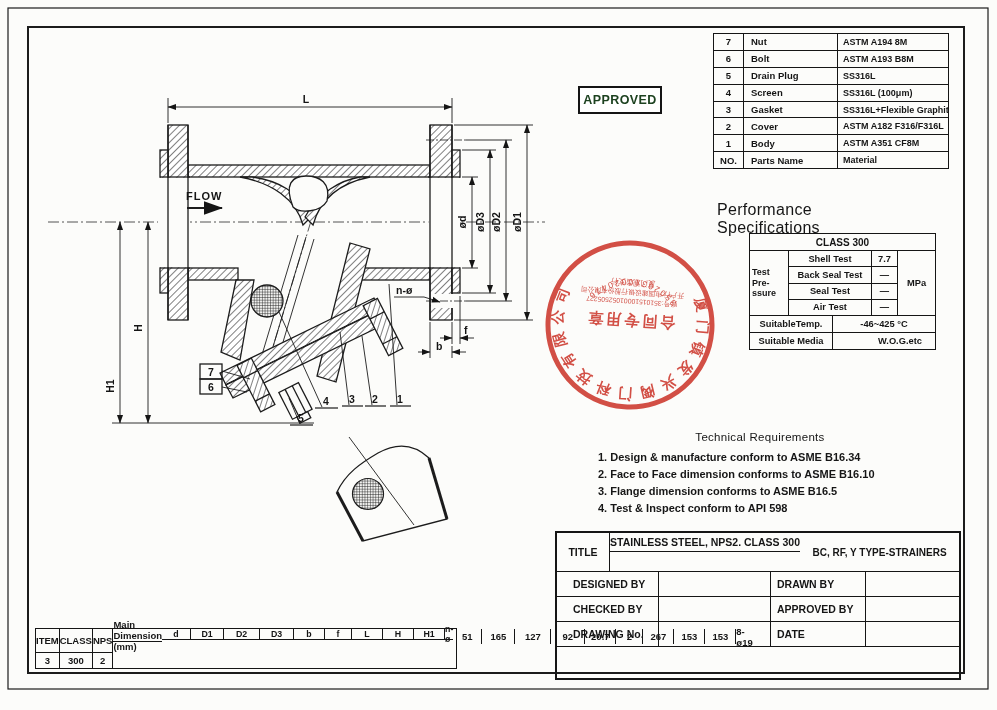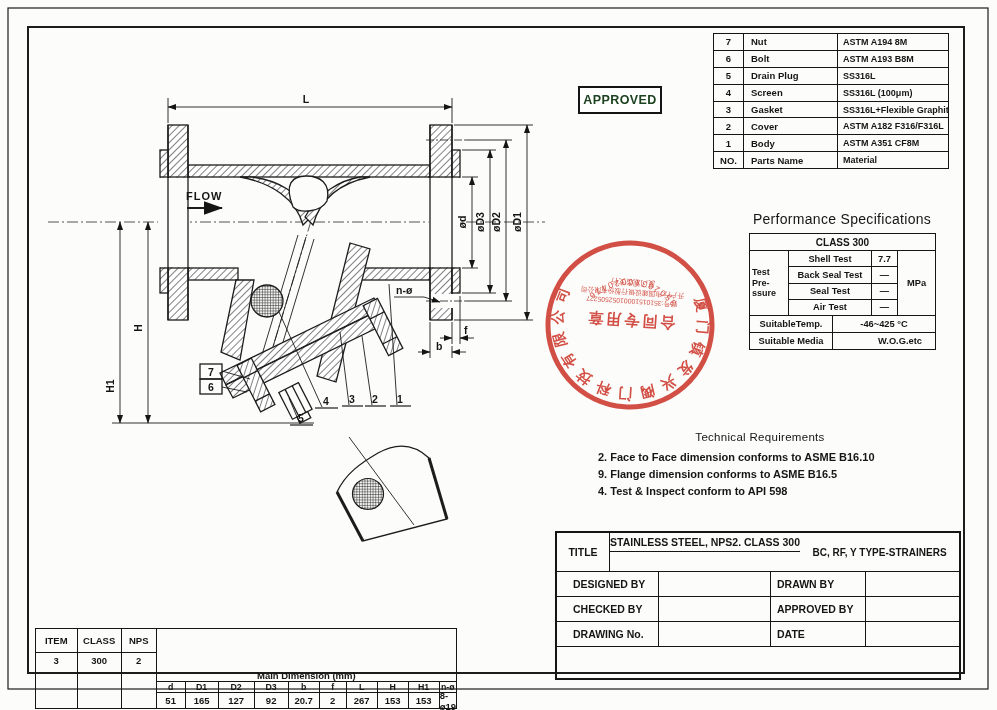--- a/index.html
+++ b/index.html
@@ -9,21 +9,21 @@
   .c{display:flex;align-items:center;justify-content:center;}
   svg text{font-family:"Liberation Sans",sans-serif;}
   
   .cadtxt{font-weight:bold;color:#151515;}
   .parts{left:713px;top:33px;width:234px;border:1.6px solid #151515;z-index:3;}
   .parts .row{display:flex;height:15.9px;border-top:1px solid #151515;}
   .parts .row:first-child{border-top:none;}
   .parts .no{width:29px;border-right:1px solid #151515;font-size:9.5px;}
   .parts .nm{width:86px;border-right:1px solid #151515;font-size:9.5px;justify-content:flex-start;padding-left:7px;}
   .parts .mt{flex:1;font-size:9px;justify-content:flex-start;padding-left:5px;white-space:nowrap;overflow:hidden;}
-  .perf-title{left:749px;top:212px;width:186px;height:14px;font-size:14px;letter-spacing:.3px;z-index:3;}
+  .perf-title{left:717px;top:212px;width:186px;height:14px;font-size:16px;letter-spacing:.3px;z-index:3;}
   .perf{left:749px;top:233px;width:185px;border:1.6px solid #151515;z-index:3;font-size:9.3px;}
   .perf .r1{height:16px;border-bottom:1px solid #151515;font-size:10px;}
   .perf .mid{display:flex;height:64px;border-bottom:1px solid #151515;}
   .perf .grp{width:36px;border-right:1px solid #151515;flex-direction:column;line-height:10.5px;font-size:9px;align-items:flex-start;padding-left:2px;}
   .perf .tests{width:108px;display:flex;flex-direction:column;}
   .perf .trow{display:flex;height:16px;border-bottom:1px solid #151515;justify-content:center;}
   .perf .trow:last-child{border-bottom:none;}
   .perf .tn{width:82px;border-right:1px solid #151515;}
   .perf .tv{flex:1;}
   .perf .unit{flex:1;border-left:1px solid #151515;}
@@ -40,21 +40,21 @@
   .tb .frow{display:flex;height:24px;border-bottom:1px solid #151515;}
   .tb .fl1{width:85px;border-right:1px solid #151515;justify-content:flex-start;padding-left:16px;}
   .tb .fb1{width:111px;border-right:1px solid #151515;}
   .tb .fl2{width:88px;border-right:1px solid #151515;justify-content:flex-start;padding-left:6px;}
   .tb .fb2{flex:1;}
   .tb .empty{height:31px;}
   .dim{left:35px;top:628px;width:420px;border:1.6px solid #151515;display:flex;z-index:3;font-size:9.5px;}
   .dim .bigcol{display:flex;flex-direction:column;border-right:1px solid #151515;}
   .dim .bigcol .h{height:23px;border-bottom:1px solid #151515;}
   .dim .bigcol .v{height:15px;}
-  .dim .right{flex:1;display:flex;flex-direction:column;margin-top:40px;}
+  .dim .right{flex:1;display:flex;}
   .dim .mh{height:12px;border-bottom:1px solid #151515;font-size:9.5px;}
   .dim .sub,.dim .dat{display:flex;height:11px;}
   .dim .dat{height:15px;}
   .dim .sub > div{border-right:1px solid #151515;border-bottom:1px solid #151515;font-size:8.8px;}
   .dim .dat > div{border-right:1px solid #151515;}
   .dim .sub > div:last-child,.dim .dat > div:last-child{border-right:none;}
   .approved{left:578px;top:86px;width:80px;height:24px;border:2.2px solid #141414;background:#fff;
             color:#1d4220;font-size:12.5px;font-weight:bold;letter-spacing:.4px;z-index:3;}
   
   .techtitle{left:565px;top:430px;width:390px;height:14px;font-size:11.5px;letter-spacing:.3px;z-index:3;}
@@ -323,22 +323,23 @@
         <div class="c lv">-46~425 °C</div>
       </div>
     <div class="lr">
         <div class="c ll">Suitable Media</div>
         <div class="c lv">W.O.G.etc</div>
       </div>
   </div>
 
   <div class="abs c techtitle cadtxt" style="font-weight:normal">Technical Requirements</div>
   <div class="abs tech">
+    <div>1.  Design &amp; manufacture conform to ASME B16.34</div>
     <div>2.  Face to Face dimension conforms to ASME B16.10</div>
-    <div>9.  Flange dimension conforms to ASME B16.5</div>
+    <div>3.  Flange dimension conforms to ASME B16.5</div>
     <div>4.  Test &amp; Inspect conform to API 598</div>
   </div>
 
   <div class="abs tb cadtxt">
     <div class="trow">
       <div class="c tcell">TITLE</div>
       <div class="tcontent">
         <div class="c t1">STAINLESS STEEL, NPS2. CLASS 300</div>
         <div class="c t2">BC, RF, Y TYPE-STRAINERS</div>
       </div>

